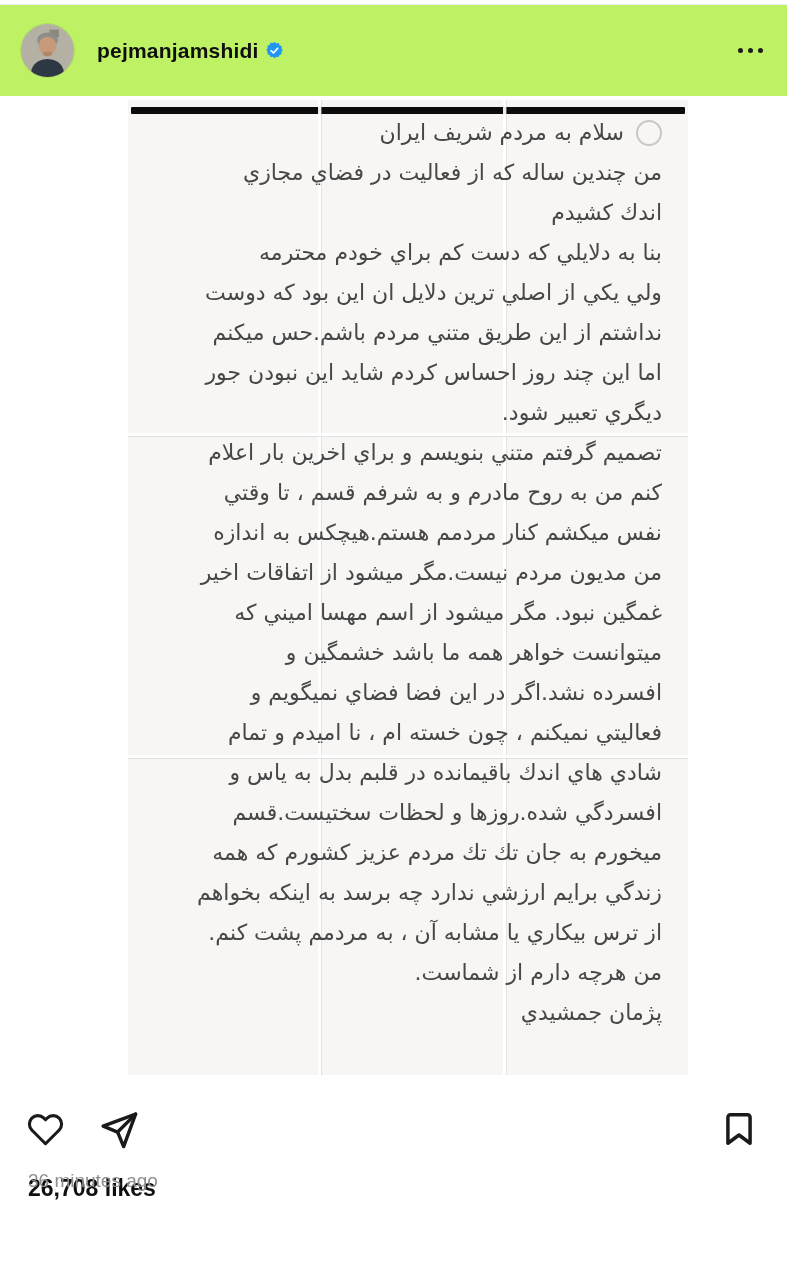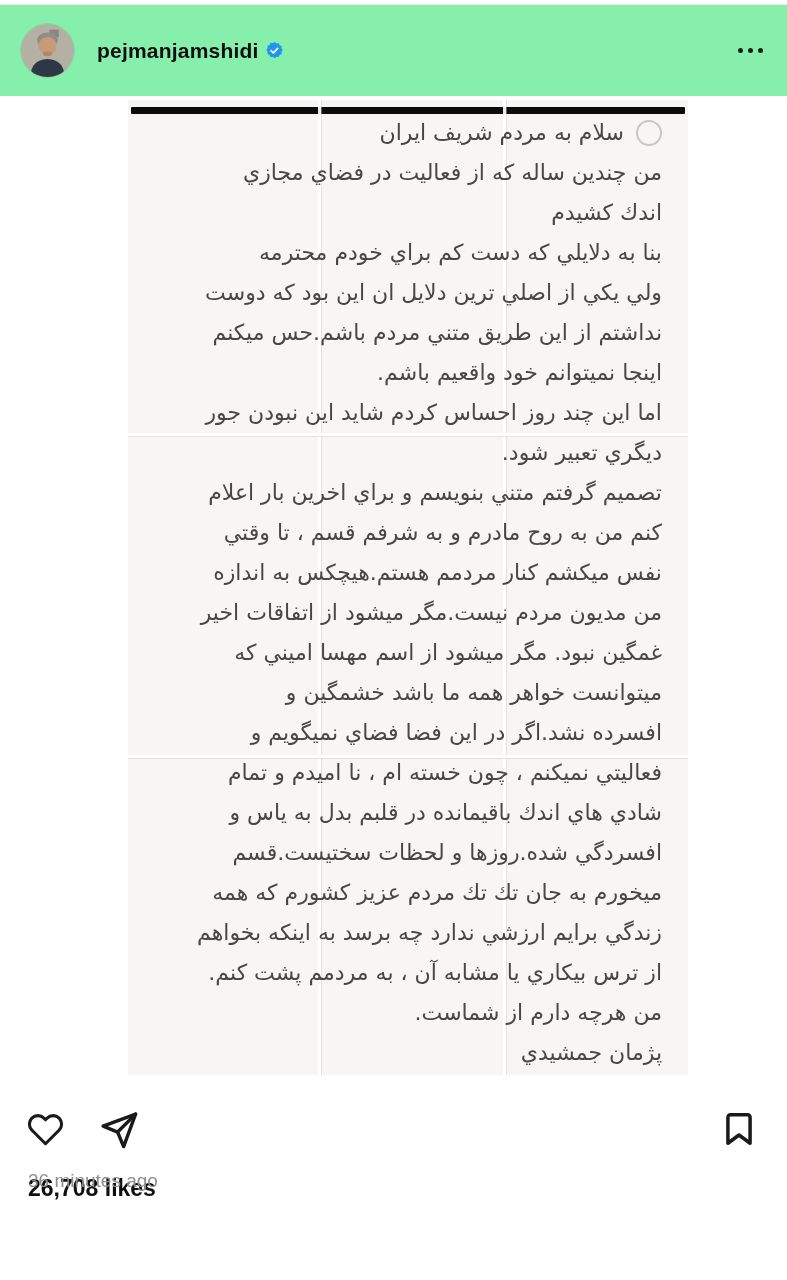--- a/index.html
+++ b/index.html
@@ -3,21 +3,21 @@
 <meta charset="utf-8">
 <style>
   * { margin:0; padding:0; box-sizing:border-box; }
   html,body { width:787px; height:1280px; background:#ffffff; }
   body { font-family:"Liberation Sans", sans-serif; position:relative; overflow:hidden; }
 
   .top-hairline { position:absolute; top:4px; left:0; right:0; height:1px; background:#ededed; }
 
   
   .header { position:absolute; top:5px; left:0; right:0; height:91px;
-            display:flex; align-items:center; padding:0 22px 0 20px; background:#86efac; }
+            display:flex; align-items:center; padding:0 22px 0 20px; background:#bef264; }
   .avatar { width:55px; height:55px; border-radius:50%; overflow:hidden; flex:0 0 auto;
             border:1px solid rgba(0,0,0,.08); }
   .avatar svg { display:block; width:100%; height:100%; }
   .username { margin-left:22px; font-size:21px; font-weight:700; color:#0f0f0f; letter-spacing:.2px; }
   .badge { width:17px; height:17px; margin-left:7px; display:inline-block; }
   .badge svg { display:block; width:100%; height:100%; }
   .more-btn { margin-left:auto; display:flex; gap:5px; padding:10px 2px; cursor:pointer; }
   .more-btn i { width:5px; height:5px; border-radius:50%; background:#1c1c1c; display:block; }
 
   
@@ -91,21 +91,20 @@
     <div class="seam-v s2"></div>
     <div class="seam-h s1"></div>
     <div class="seam-h s2"></div>
     <div class="note-text">
         <div class="note-line"><span class="bullet"></span><span>سلام به مردم شريف ايران</span></div>
         <div class="note-line"><span>من چندين ساله كه از فعاليت در فضاي مجازي</span></div>
         <div class="note-line"><span>اندك كشيدم</span></div>
         <div class="note-line"><span>بنا به دلايلي كه دست كم براي خودم محترمه</span></div>
         <div class="note-line"><span>ولي يكي از اصلي ترين دلايل ان اين بود كه دوست</span></div>
         <div class="note-line"><span>نداشتم از اين طريق متني مردم باشم.حس ميكنم</span></div>
-        <div class="note-line"><span>اينجا نميتوانم خود واقعيم باشم.</span></div>
         <div class="note-line"><span>اما اين چند روز احساس كردم شايد اين نبودن جور</span></div>
         <div class="note-line"><span>ديگري تعبير شود.</span></div>
         <div class="note-line"><span>تصميم گرفتم متني بنويسم و براي اخرين بار اعلام</span></div>
         <div class="note-line"><span>كنم من به روح مادرم و به شرفم قسم ، تا وقتي</span></div>
         <div class="note-line"><span>نفس ميكشم كنار مردمم هستم.هيچكس به اندازه</span></div>
         <div class="note-line"><span>من مديون مردم نيست.مگر ميشود از اتفاقات اخير</span></div>
         <div class="note-line"><span>غمگين نبود. مگر ميشود از اسم مهسا اميني كه</span></div>
         <div class="note-line"><span>ميتوانست خواهر همه ما باشد خشمگين و</span></div>
         <div class="note-line"><span>افسرده نشد.اگر در اين فضا فضاي نميگويم و</span></div>
         <div class="note-line"><span>فعاليتي نميكنم ، چون خسته ام ، نا اميدم و تمام</span></div>

